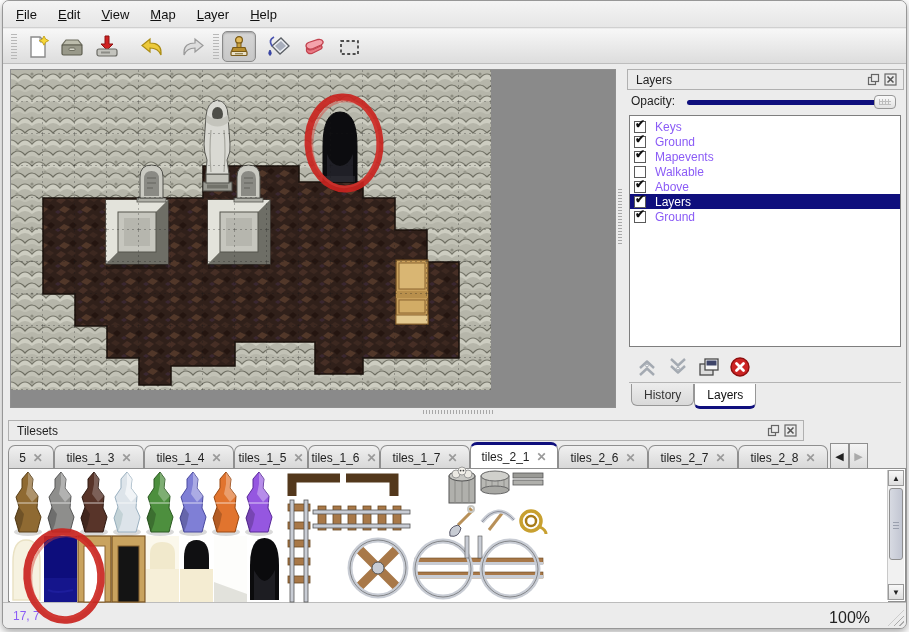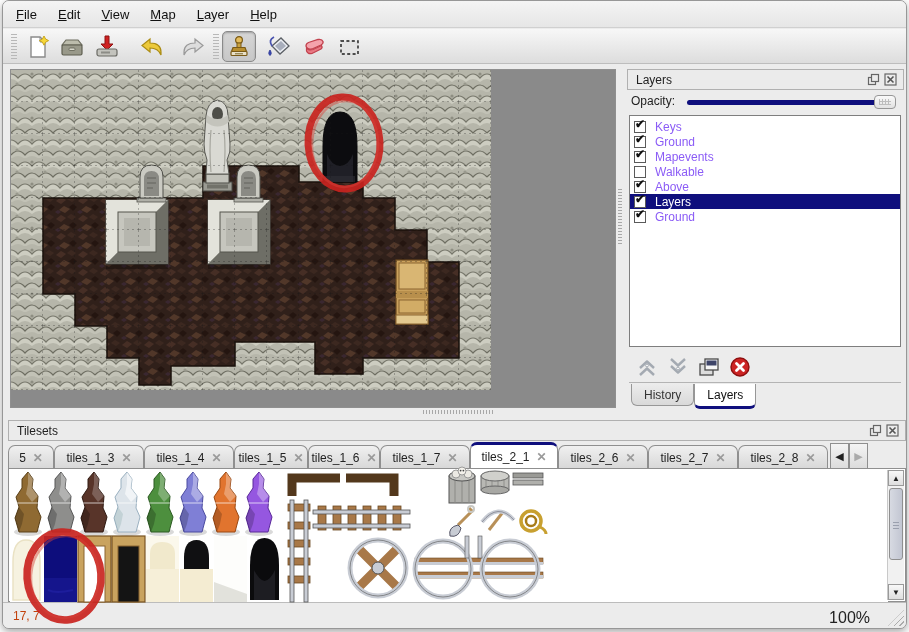--- a/index.html
+++ b/index.html
@@ -55,21 +55,21 @@
   .layer-name { font-size:12px; color:#8b5cf6; margin-left:9px; }
   .layer-row.selected .layer-name { color:#fff; }
   .layer-tools { position:absolute; left:626px; top:351px; width:272px; height:31px;
     border-bottom:1px solid #b4b4b4; display:flex; align-items:center; gap:7px; padding-left:6px; }
   .side-tabs { position:absolute; left:628px; top:383px; height:25px; display:flex; }
   .side-tab { height:22px; padding:0 12px; font-size:12px; color:#333; display:flex; align-items:center;
     background:linear-gradient(#ececec,#d9d9d9); border:1px solid #979797; border-top:none;
     border-radius:0 0 6px 6px; }
   .side-tab.active { background:#fff; color:#111; border-bottom:3px solid #0f0f7d; height:25px; }
   
-  .tilesets-titlebar { left:5px; top:419px; width:898px; height:21px; }
+  .tilesets-titlebar { left:5px; top:419px; width:796px; height:21px; }
   .tileset-tabs { position:absolute; left:5px; top:441px; width:898px; height:27px; display:flex; align-items:flex-end; }
   .ttab { height:24px; display:flex; align-items:center; justify-content:center; gap:7px;
     background:linear-gradient(#f0f0f0,#d7d7d7); border:1px solid #8f8f8f; border-bottom:none;
     border-radius:7px 7px 0 0; font-size:12px; color:#222; padding:0 10px; }
   .ttab .tab-close { color:#9a9a9a; font-weight:bold; font-size:12px; }
   .ttab.active { background:#fff; border-top:3px solid #0f0f7d; height:27px; }
   .tab-scroll { width:19px; height:26px; border:1px solid #8f8f8f; background:linear-gradient(#f4f4f4,#dcdcdc);
     display:flex; align-items:center; justify-content:center; font-size:11px; }
   .tab-scroll.prev { color:#222; margin-left:2px; }
   .tab-scroll.next { color:#aaa; }
@@ -81,21 +81,21 @@
   .sb-btn { position:absolute; left:0; width:16px; height:16px; background:linear-gradient(#f8f8f8,#dedede);
     border:1px solid #9a9a9a; display:flex; align-items:center; justify-content:center; font-size:8px; color:#222; }
   .sb-up { top:0; } .sb-down { bottom:0; }
   .sb-thumb { position:absolute; left:1px; top:18px; width:14px; height:72px;
     background:linear-gradient(90deg,#d7dae2,#c2c6d2); border:1px solid #8f8f8f; border-radius:3px; }
   .sb-thumb::after { content:""; position:absolute; left:3px; right:3px; top:32px; height:8px;
     background:repeating-linear-gradient(0deg,#9aa0ae 0 1px,transparent 1px 3px); }
   
   .statusbar { position:absolute; left:0; bottom:0; width:100%; height:26px; background:#ececec;
     border-top:1px solid #bcbcbc; }
-  .status-coords { position:absolute; left:10px; top:6px; font-size:12px; color:#c2410c; }
+  .status-coords { position:absolute; left:10px; top:6px; font-size:12px; color:#8b5cf6; }
   .status-zoom { position:absolute; right:36px; top:6px; font-size:16px; color:#222; }
   .resize-grip { position:absolute; right:2px; bottom:2px; width:16px; height:16px;
     background:repeating-linear-gradient(135deg,transparent 0 3px,#ababab 3px 4px); 
     clip-path:polygon(100% 0,100% 100%,0 100%); }
 </style>
 </head>
 <body>
 
 <div class="window">
 

